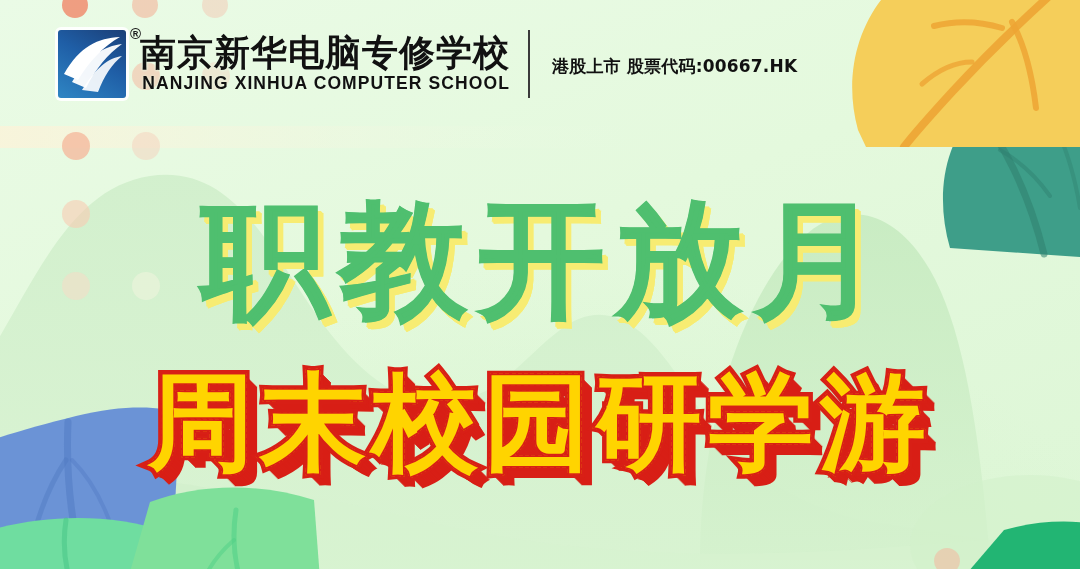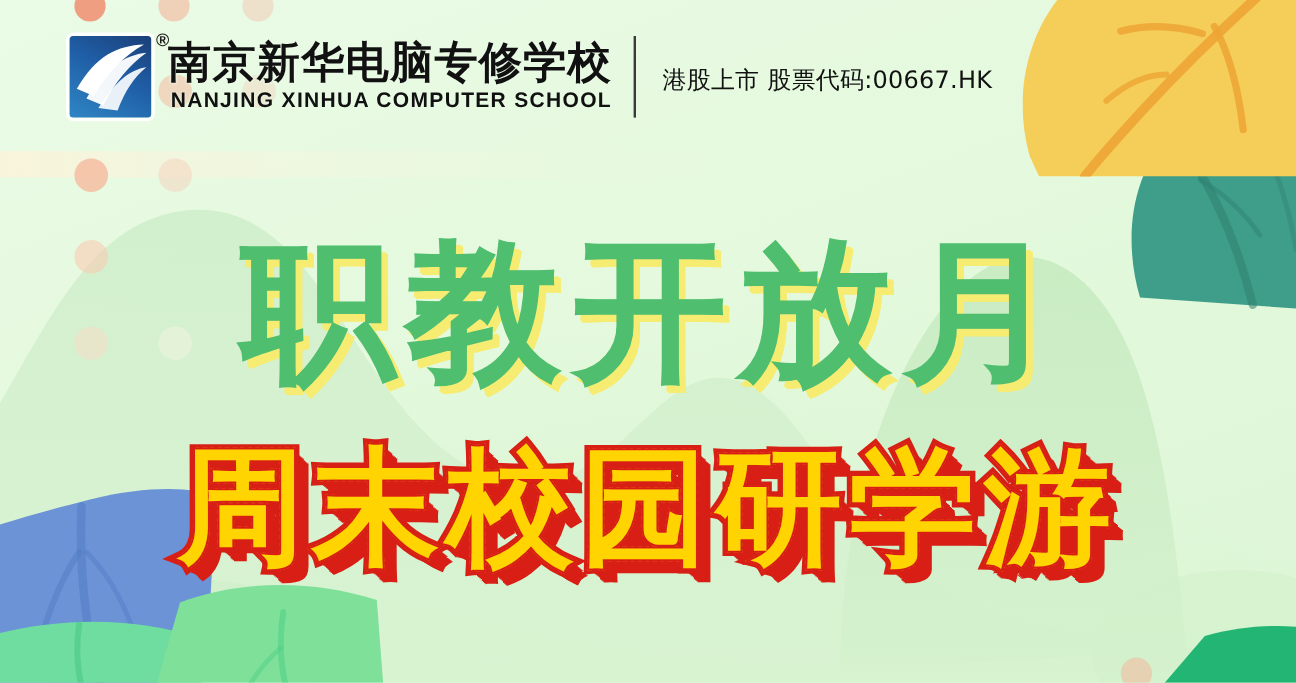--- a/index.html
+++ b/index.html
@@ -68,21 +68,21 @@
     margin:0 22px 0 18px;
     flex:none;
   }
   .parent-block { position:relative; }
   .parent-cn {
     font-size:24px; font-weight:900; color:#111;
     letter-spacing:.5px; line-height:1.2; white-space:nowrap;
     font-family:"DejaVu Sans","Liberation Sans",sans-serif;
   }
   .parent-sub {
-    font-size:20px; font-weight:400; color:#111;
+    font-size:17px; font-weight:700; color:#111;
     letter-spacing:.2px; line-height:1.3; margin-top:4px; white-space:nowrap;
     font-family:"DejaVu Sans","Liberation Sans",sans-serif;
   }
 
   
   .title-main {
     position:absolute;
     left:12px; right:0; top:196px;
     text-align:center;
     z-index:15;

